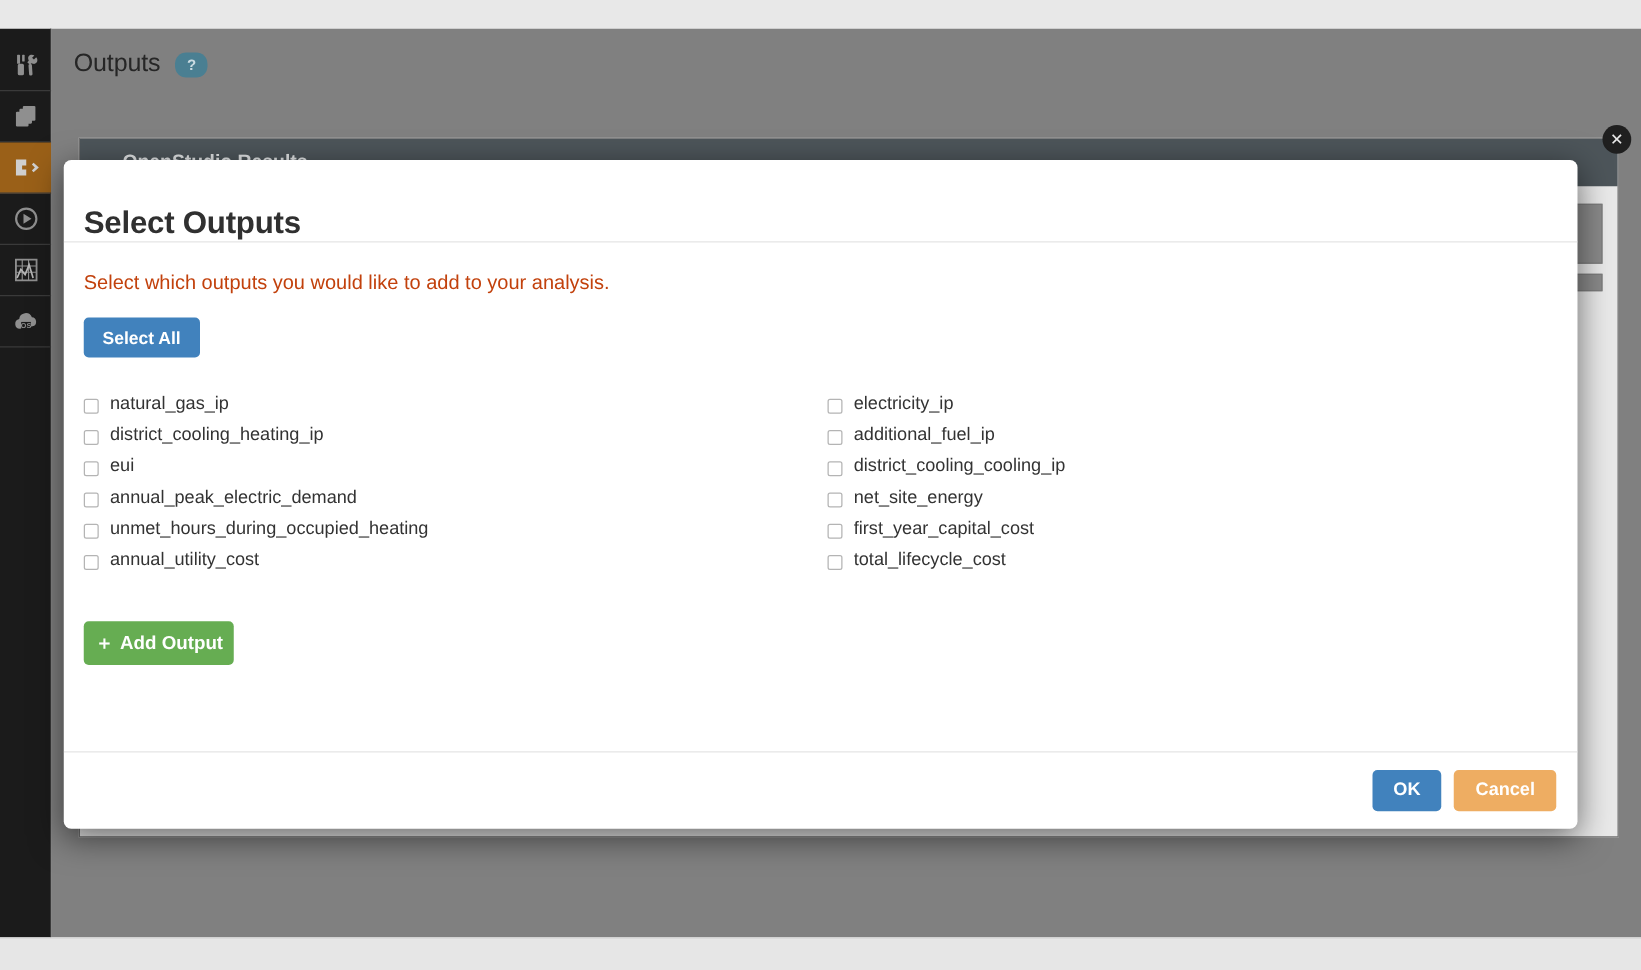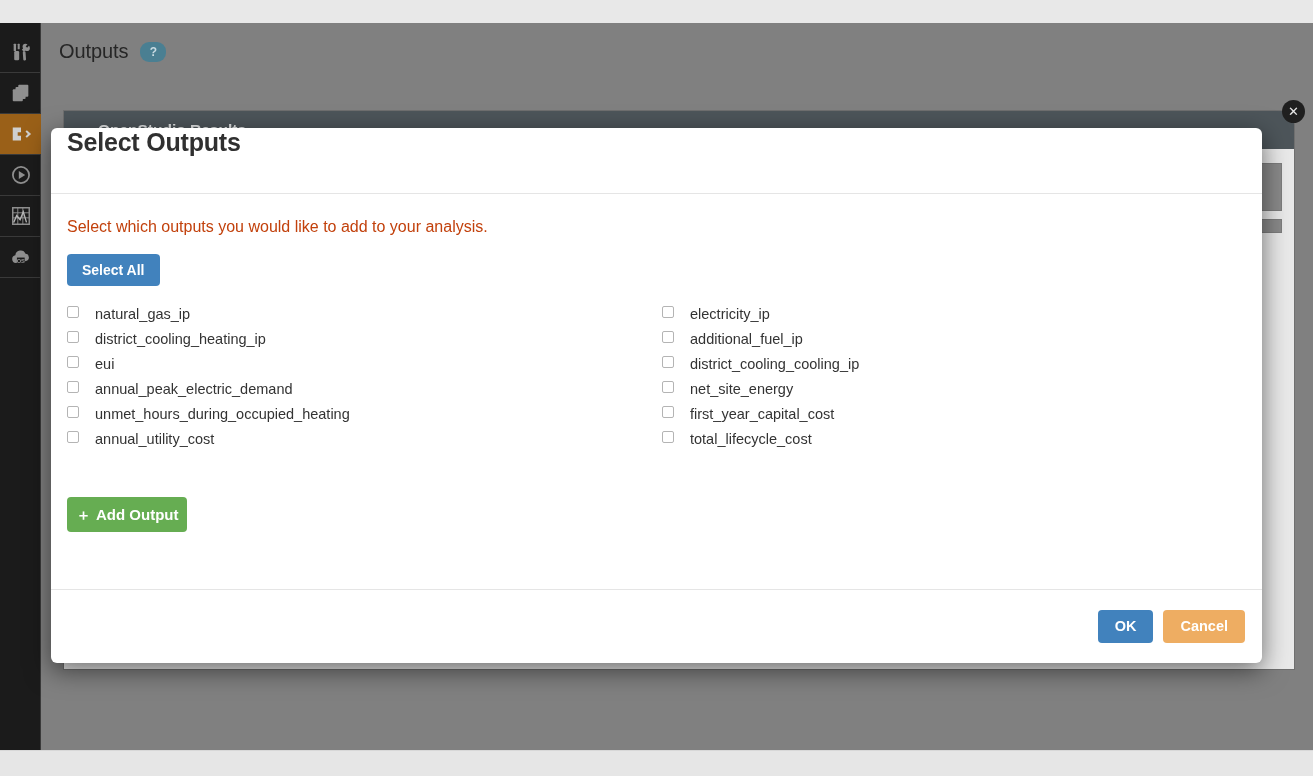--- a/index.html
+++ b/index.html
@@ -135,21 +135,21 @@
     top: 128px; left: 51px;
     width: 1211px; height: 535px;
     background: #ffffff;
     border-radius: 6px;
     box-shadow: 0 7px 26px rgba(0,0,0,0.55);
     overflow: hidden;
   }
   .modal-header {
     height: 66px;
     border-bottom: 1px solid #e5e5e5;
-    display: flex; align-items: flex-start;
+    display: flex; align-items: flex-end;
     padding: 0 16px;
   }
   .modal-title {
     font-size: 25px; color: #303030; font-weight: 700;
     letter-spacing: -0.2px;
   }
   .modal-body {
     padding: 20px 16px 0 16px;
     height: 406px;
   }
@@ -173,23 +173,22 @@
   .checkbox-grid {
     margin-top: 20px;
     display: grid;
     grid-template-columns: 595px 1fr;
     column-gap: 0;
     row-gap: 0;
     grid-auto-flow: column;
     grid-template-rows: repeat(7, 25px);
   }
   .cb-row {
-    display: flex; align-items: flex-start;
+    display: flex; align-items: flex-end;
     height: 25px;
-    gap: 7px;
   }
   .cb-box {
     appearance: none; -webkit-appearance: none;
     width: 12px; height: 12px;
     border: 1px solid #b4b4b4;
     border-radius: 2px;
     background: #fff;
     margin: 0 9px 0 0;
     flex: none;
     cursor: pointer;
@@ -203,21 +202,21 @@
   .note-text {
     margin: 26px 0 0 0;
     font-size: 14.5px; color: #3d3d3d;
     line-height: 1.42;
     max-width: 1175px;
   }
   .add-wrap { margin-top: 16px; }
 
   .modal-footer {
     position: absolute; bottom: 0; left: 0;
-    width: 100%; height: 74px;
+    width: 100%; height: 62px;
     border-top: 1px solid #e5e5e5;
     display: flex; align-items: center; justify-content: flex-end;
     gap: 10px;
     padding: 0 17px;
   }
   .btn-foot { padding: 9px 17px; font-size: 14.5px; }
 </style>
 </head>
 <body>
 

